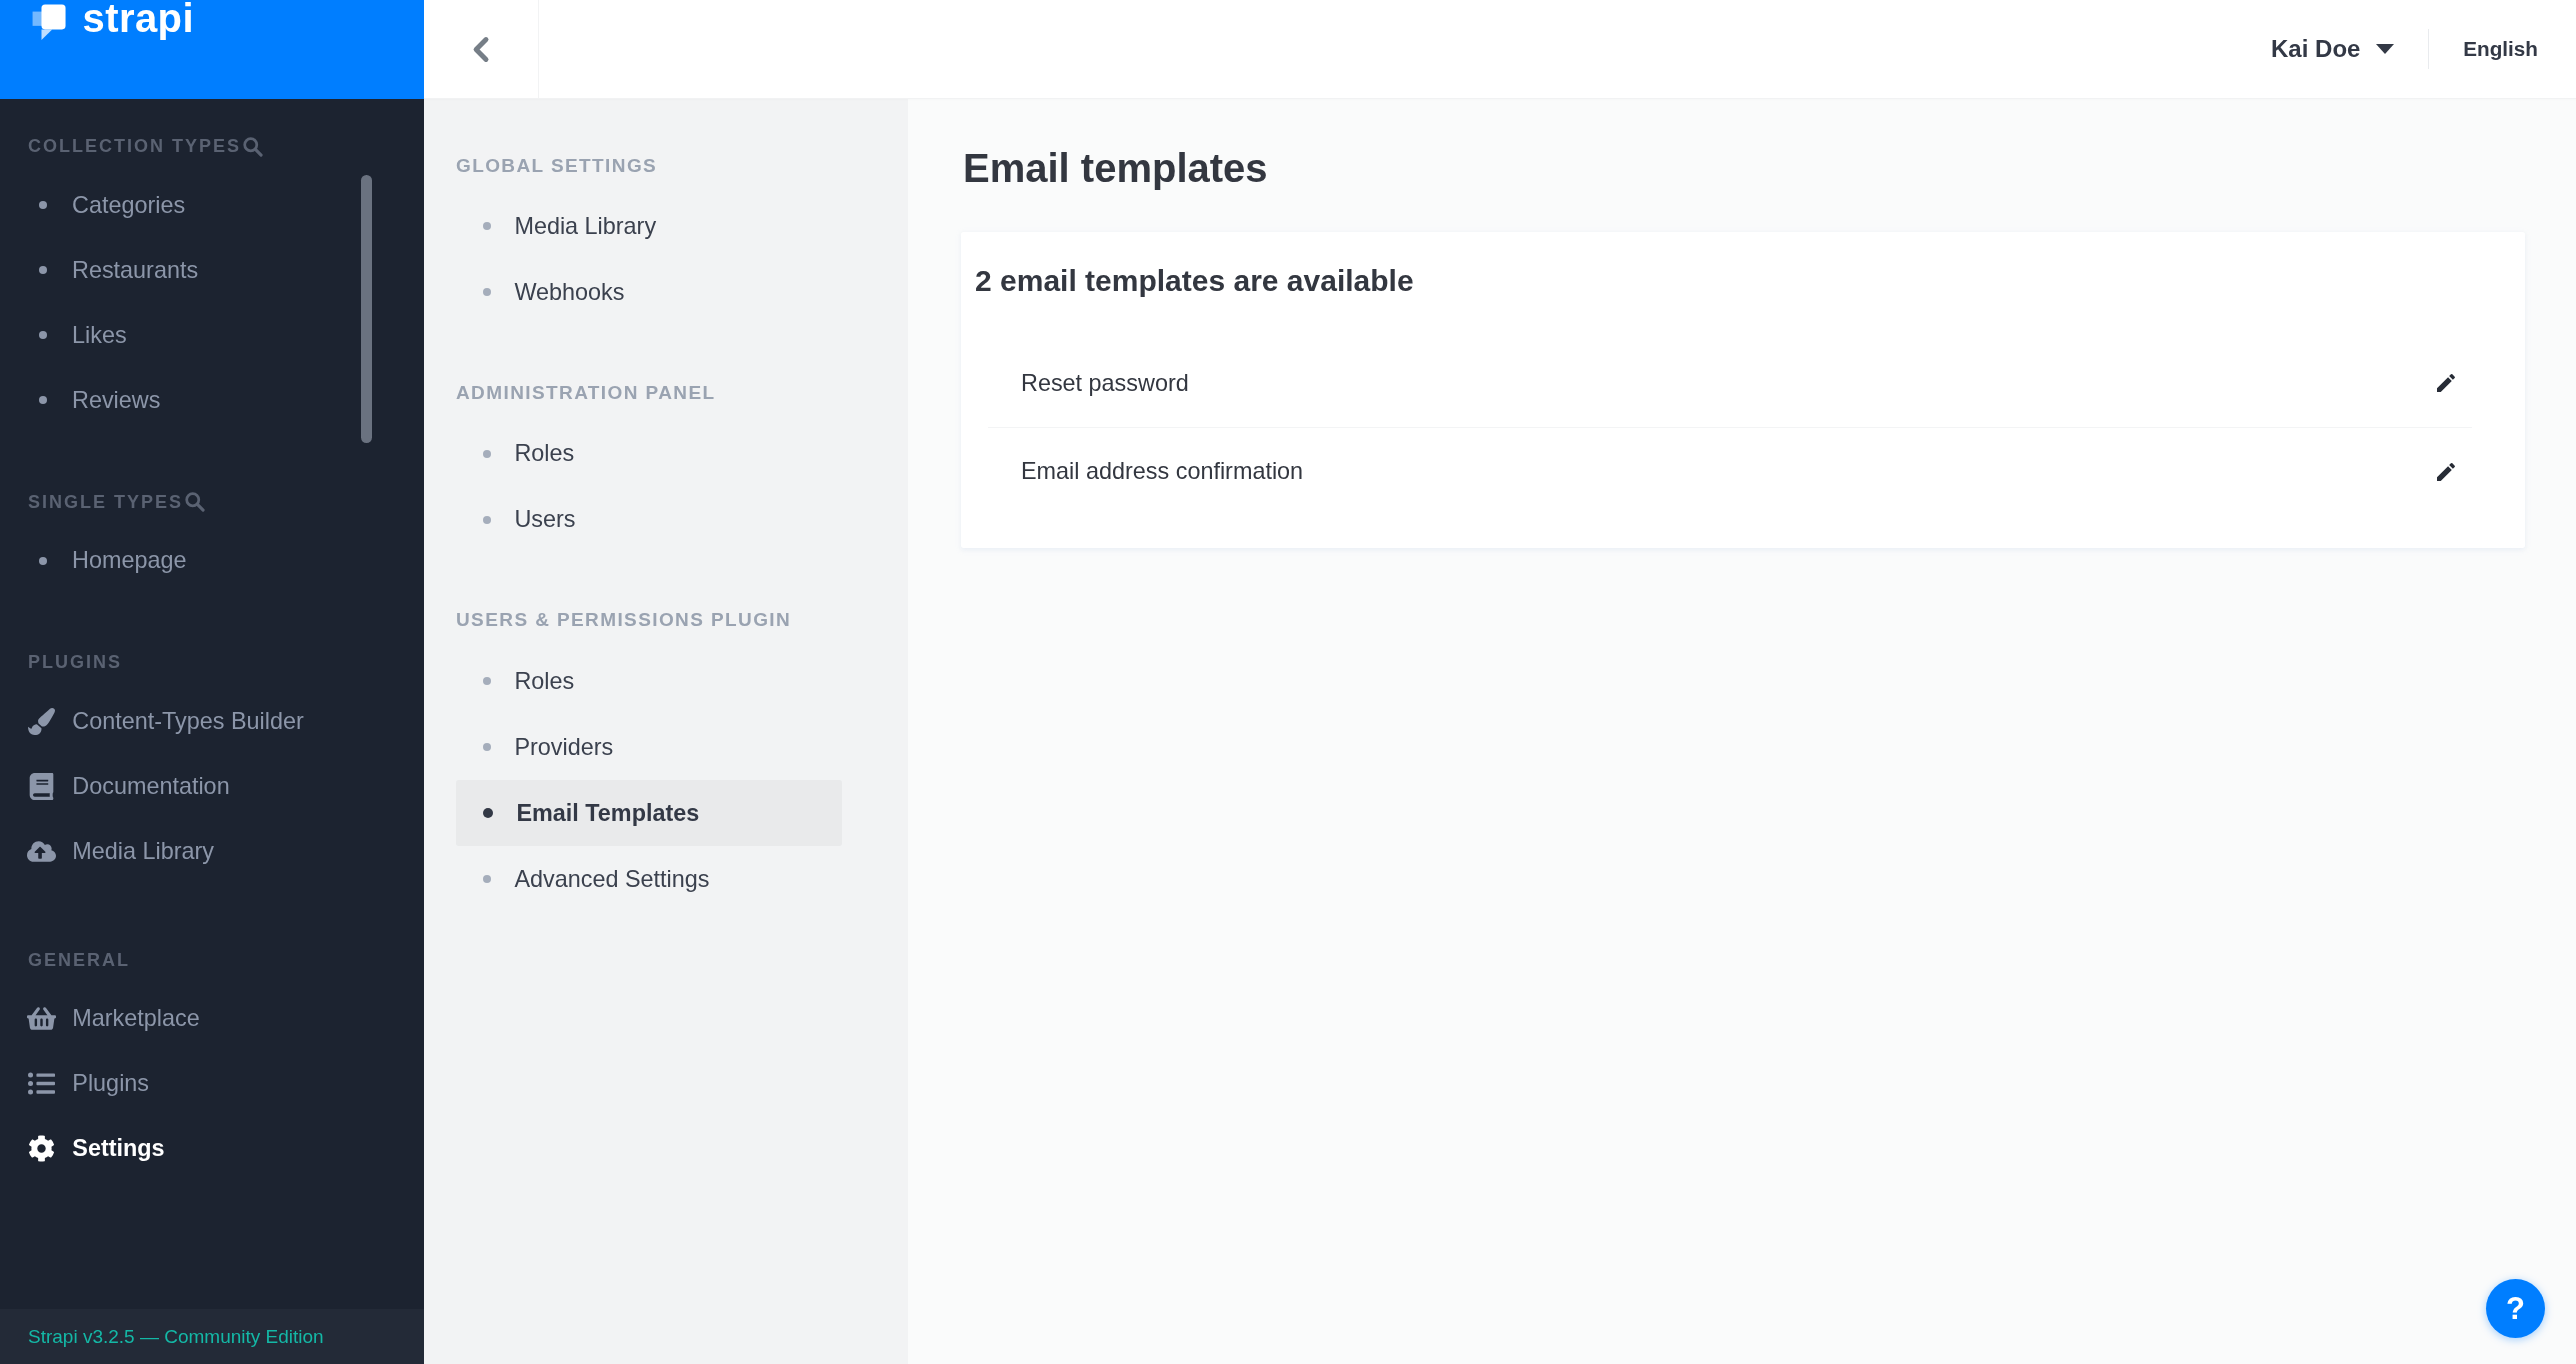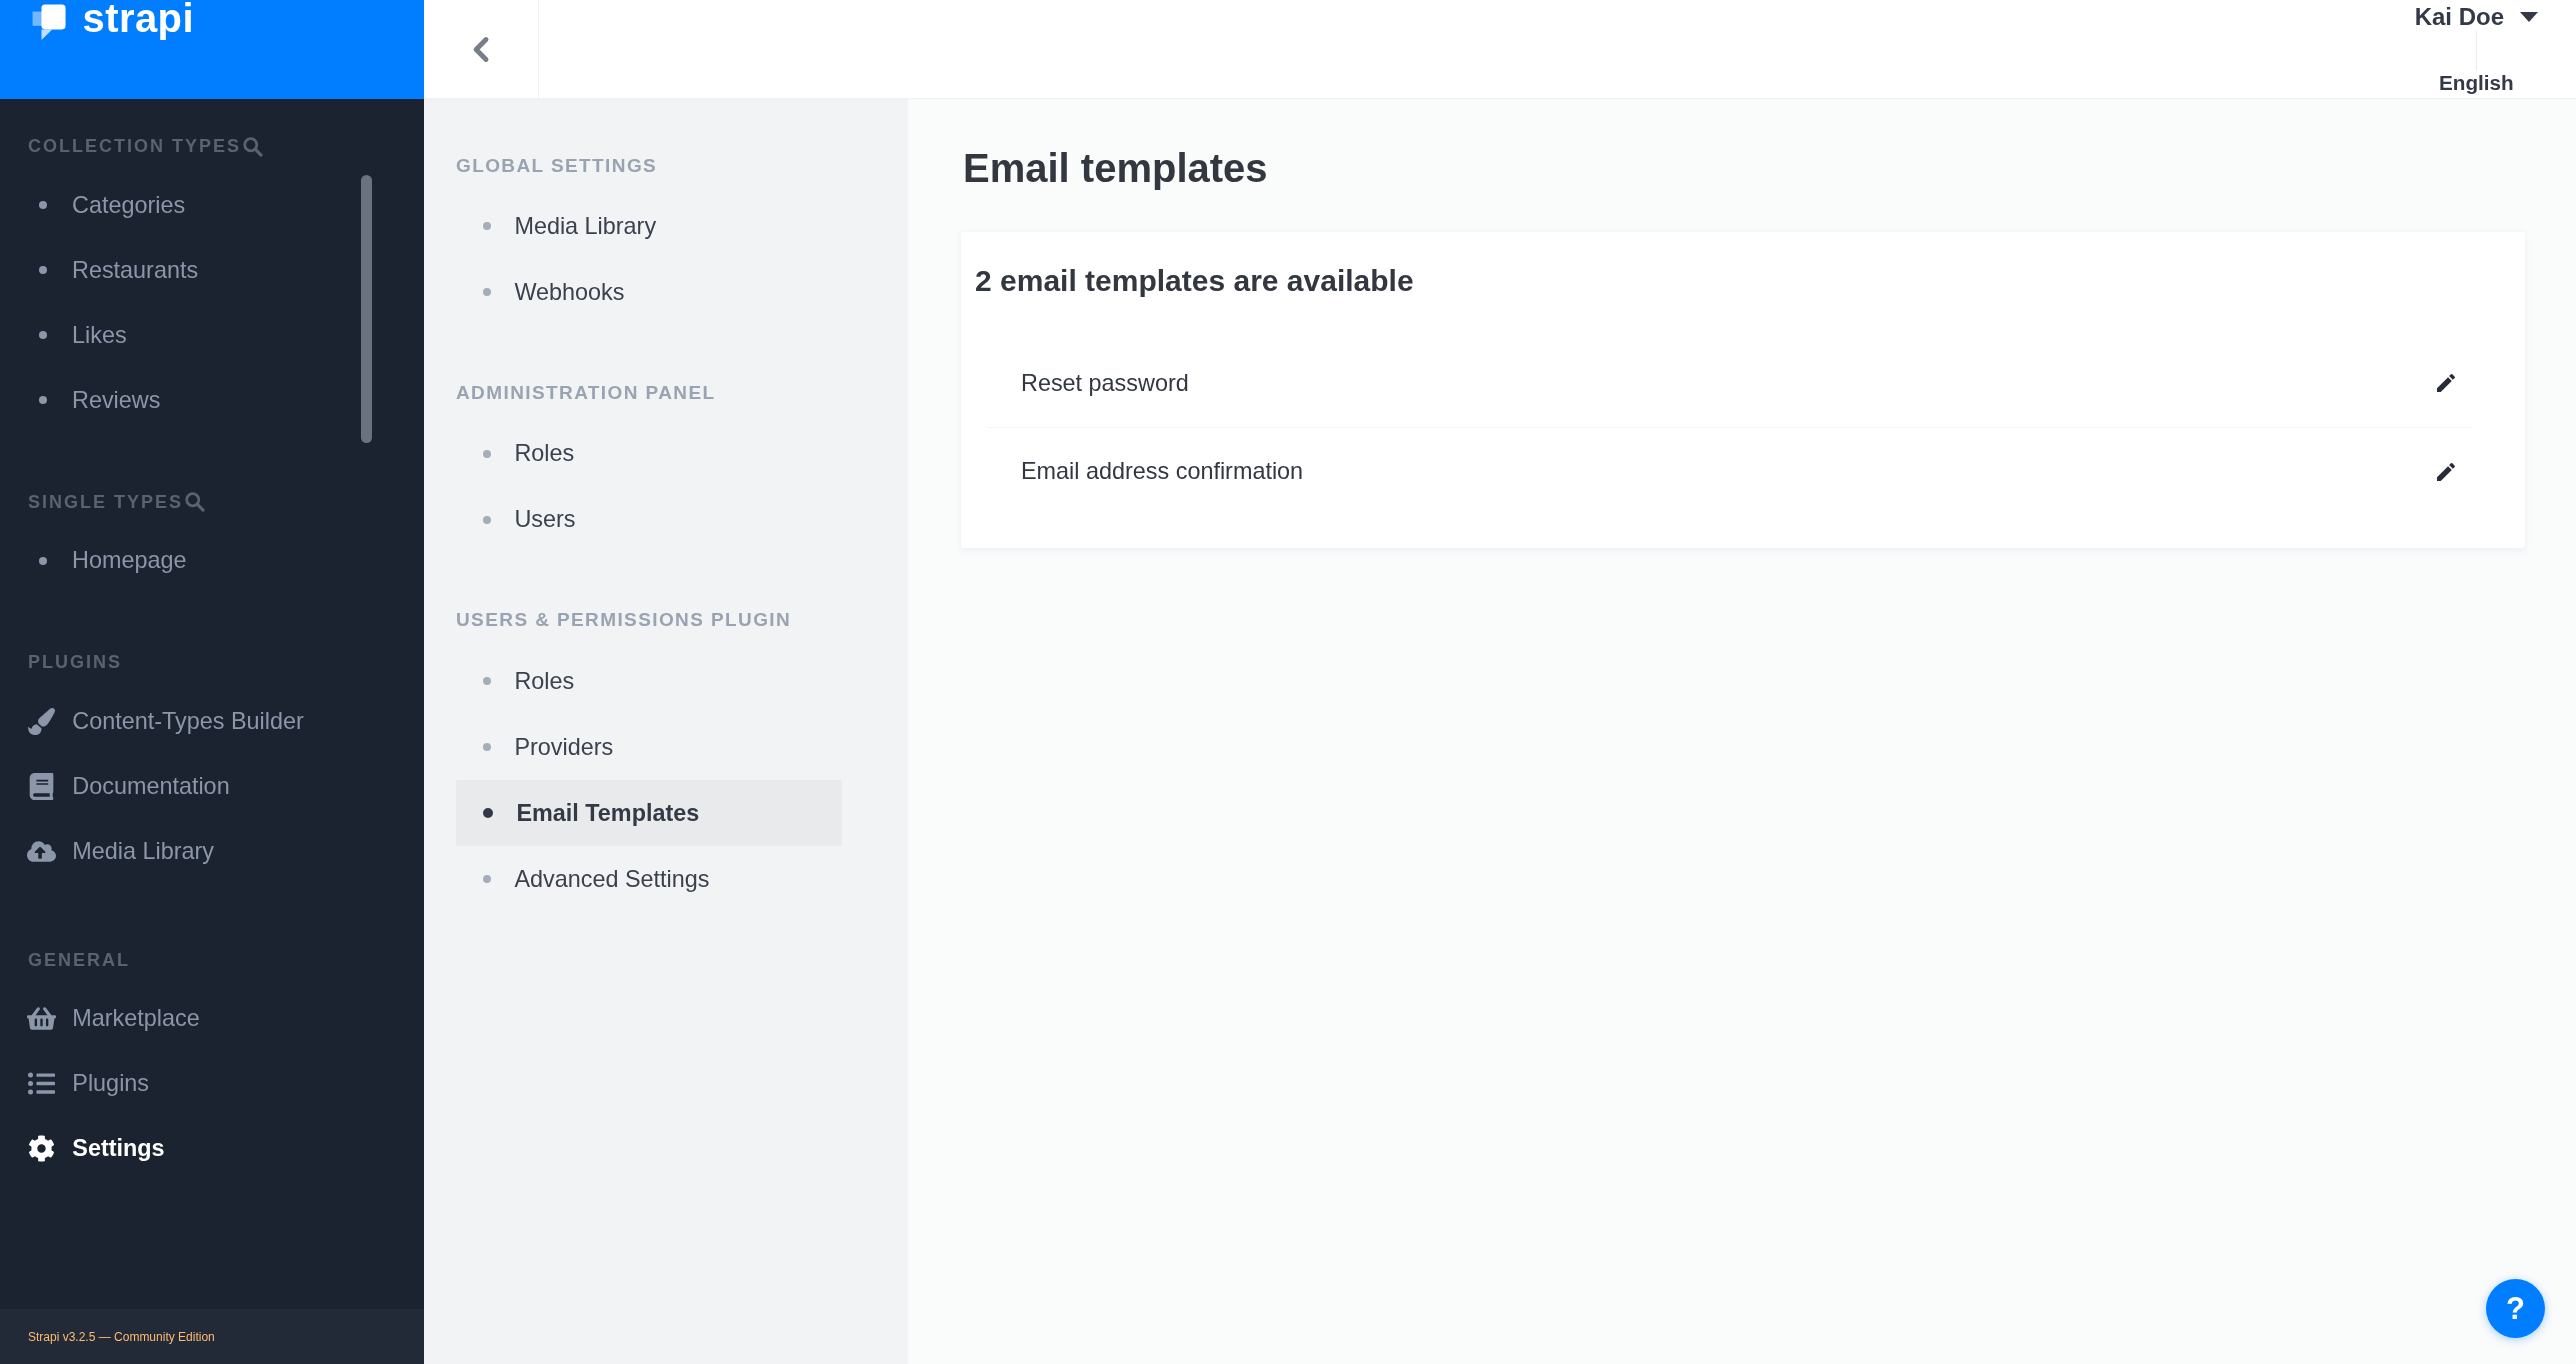--- a/index.html
+++ b/index.html
@@ -25,27 +25,27 @@
   .side-item .bullet { width:8px; height:8px; border-radius:50%; background:#8c96a9; margin-right:25px; flex:none; }
   .side-item .icon { width:29px; height:27px; color:#8c96a9; margin-left:-11.7px; margin-right:16px; flex:none; display:flex; align-items:center; }
   .side-item .side-item-label { color:#8c96a9; font-size:23.4px; }
   .side-item.active .side-item-label { color:#ffffff; font-weight:bold; }
   .side-item.active .icon { color:#ffffff; }
   .icon svg { width:100%; height:100%; display:block; }
 
   .scroll-thumb { position:absolute; right:52px; top:175px; width:10.8px; height:268px; border-radius:5.4px; background:#6a7280; }
 
   .side-footer { position:absolute; left:0; bottom:0; width:100%; height:56px; background:#232a37; display:flex; align-items:center; padding-left:28px; }
-  .side-footer a { color:#fdba74; font-size:12px; text-decoration:none; }
+  .side-footer a { color:#14b8a6; font-size:19px; text-decoration:none; }
 
   
   .topbar { position:absolute; left:424px; top:0; right:0; height:99px; background:#ffffff; border-bottom:0.9px solid #f1f2f3; box-shadow:0 0.9px 1.8px rgba(0,0,0,.02); display:flex; align-items:center; z-index:2; }
   .back-btn { width:115px; height:100%; border-right:0.9px solid #f2f3f4; display:flex; align-items:center; justify-content:center; cursor:pointer; background:#fff; border-top:none; border-bottom:none; border-left:none; }
   .back-btn svg { display:block; }
-  .topbar-right { margin-left:auto; display:flex; align-items:center; padding-right:38px;flex-direction:column; }
+  .topbar-right { margin-left:auto; display:flex; align-items:center; padding-right:38px; }
   .user-menu { display:flex; align-items:center; cursor:pointer; }
   .user-name { font-size:24px; font-weight:600; color:#333946; }
   .caret-down { width:0; height:0; border-left:9px solid transparent; border-right:9px solid transparent; border-top:10.8px solid #333946; margin-left:16px; }
   .topbar-divider { width:0.9px; height:40px; background:#e9ebee; margin:0 34px; }
   .language { font-size:20.7px; font-weight:bold; color:#333946; cursor:pointer; }
 
   
   .settings-nav { position:absolute; left:424px; top:86px; width:484px; bottom:0; background:#f2f3f4; z-index:1; }
   .nav-section { margin-top:54px; }
   .nav-section.first { margin-top:66px; }

